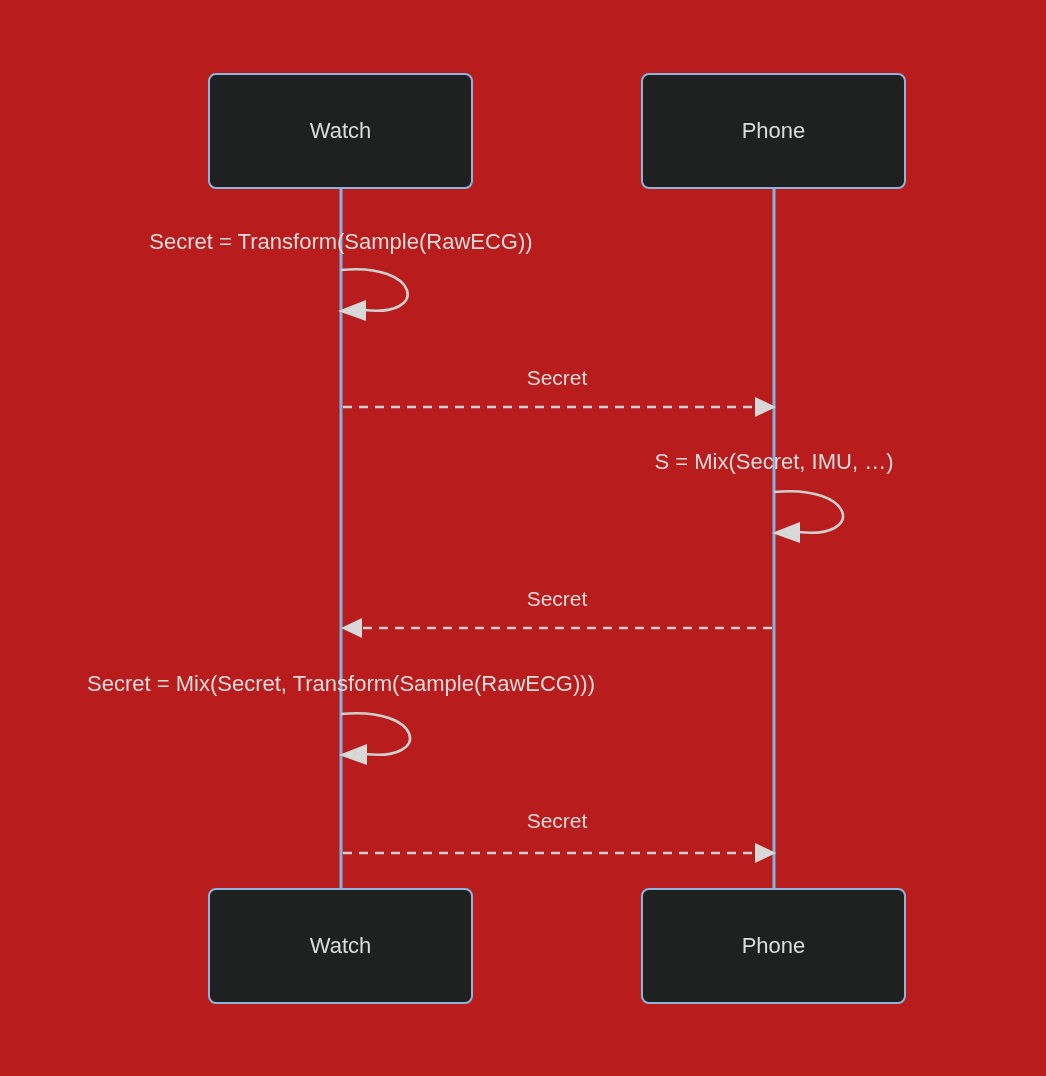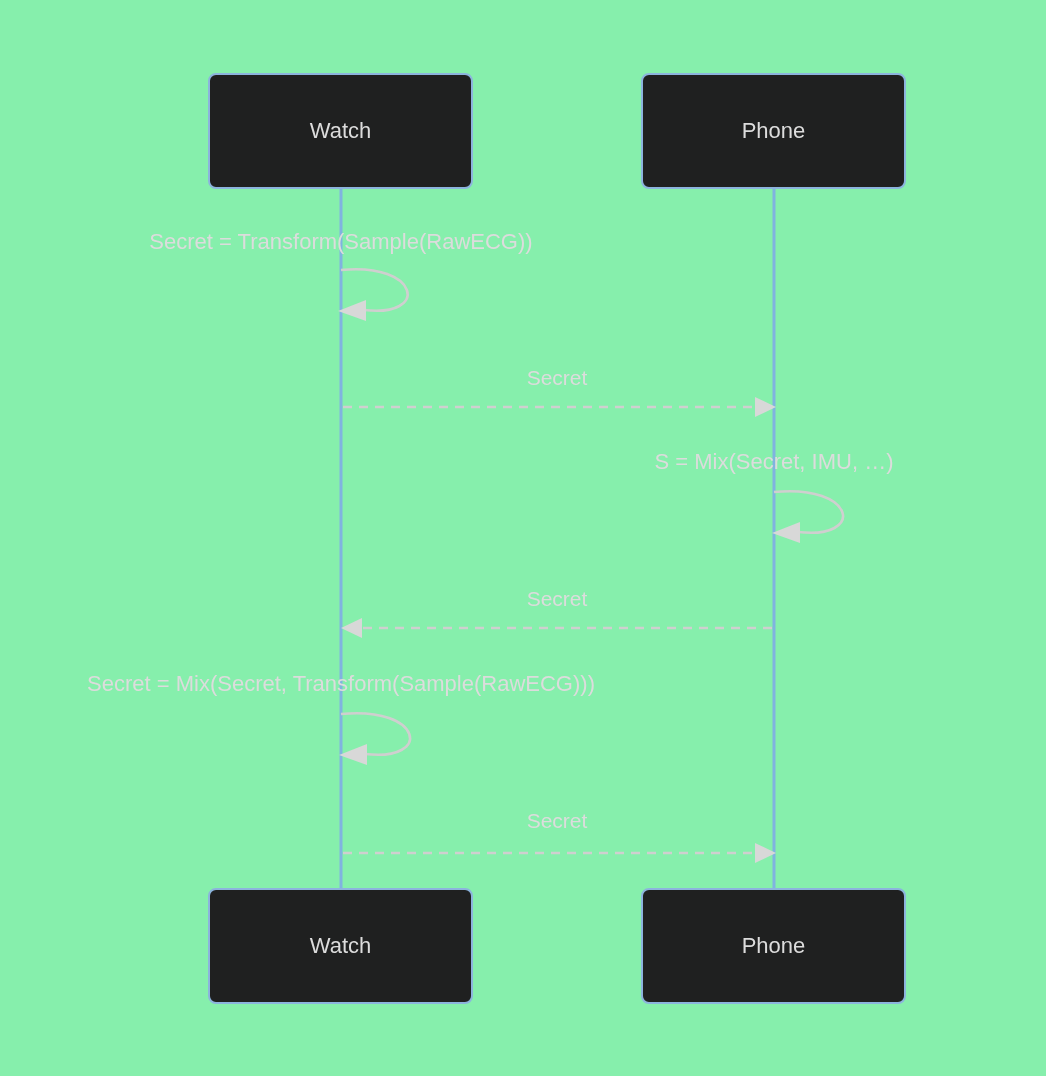--- a/index.html
+++ b/index.html
@@ -4,21 +4,21 @@
 <style>
   html, body {
     margin: 0;
     padding: 0;
     background: #282c38;
   }
   #canvas {
     position: relative;
     width: 1046px;
     height: 1076px;
-    background: #86efac;
+    background: #b91c1c;
     overflow: hidden;
     font-family: "Liberation Sans", "DejaVu Sans", sans-serif;
   }
   svg.diagram {
     position: absolute;
     left: 0;
     top: 0;
     width: 1046px;
     height: 1076px;
     display: block;

